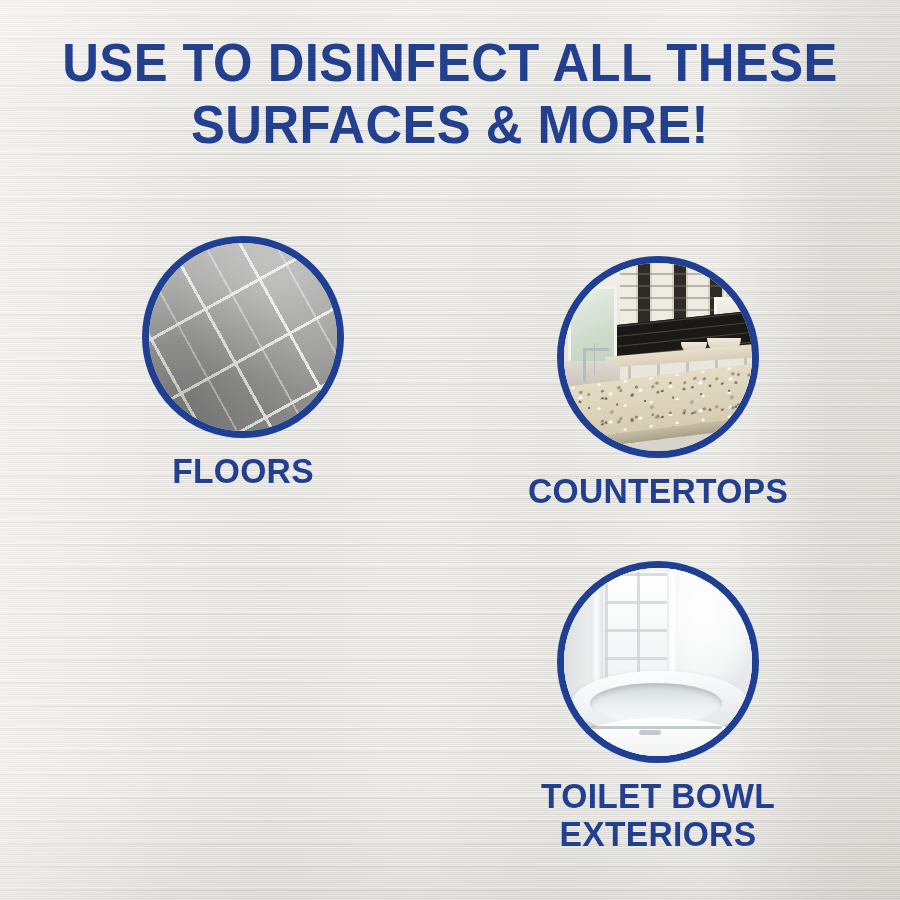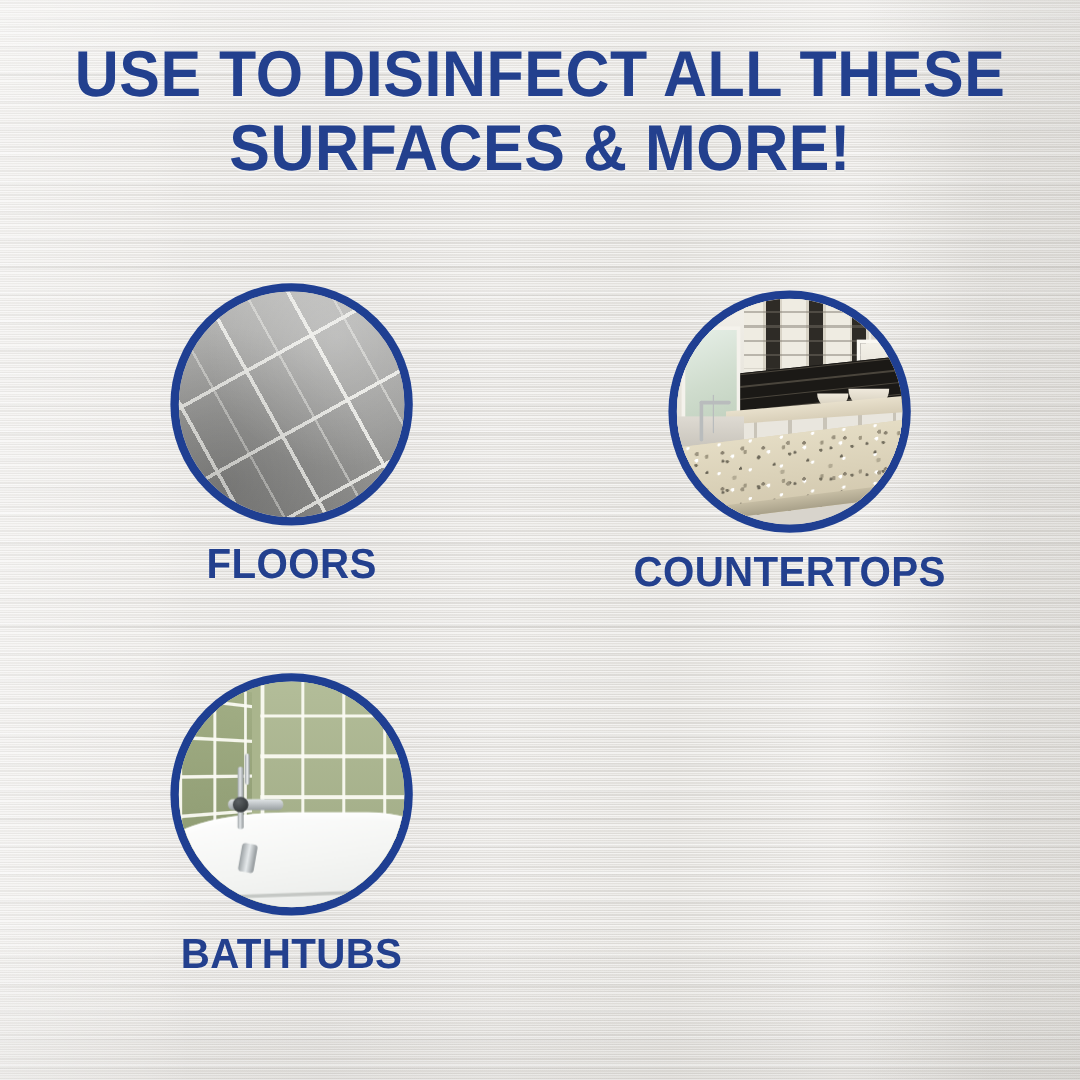--- a/index.html
+++ b/index.html
@@ -88,21 +88,21 @@
   .headline .hl-line { display: block; white-space: nowrap; }
   .headline .hl-line.l2 { margin-top: 6px; }
 
   
   .cell {
     position: absolute;
     width: 300px;
     text-align: center;
   }
   .cell.c1 { left: 93px;  top: 236px; }
-  .cell.c2 { left: 508px; top: 242px; }
+  .cell.c2 { left: 508px; top: 256px; }
   .cell.c3 { left: 93px;  top: 561px; }
   .cell.c4 { left: 508px; top: 561px; }
 
   .circle {
     position: relative;
     width: 202px;
     height: 202px;
     margin: 0 auto;
     border-radius: 50%;
     border: 7px solid #1f3f92;
@@ -453,31 +453,34 @@
         <div class="k-faucetArm"></div>
         <div class="k-faucet"></div>
         <div class="k-cooktop"></div>
         <div class="k-granite"></div>
         <div class="k-graniteEdge"></div>
       </div>
     </div>
     <div class="caption">COUNTERTOPS</div>
   </div>
 
-  <div class="cell c3">
+
+  <div class="cell c4">
     <div class="circle">
-      <div class="photo bathtub">
-        <div class="bt-tileR"></div>
-        <div class="bt-tileL"></div>
-        <div class="bt-tub"></div>
-        <div class="bt-tubEdge"></div>
-        <div class="bt-riser"></div>
-        <div class="bt-faucet"></div>
-        <div class="bt-spout"></div>
-        <div class="bt-knob"></div>
-        <div class="bt-hand"></div>
+      <div class="photo toilet">
+        <div class="tl-bg"></div>
+        <div class="tl-wallL"></div>
+        <div class="tl-winFrame"></div>
+        <div class="tl-postL"></div>
+        <div class="tl-postR"></div>
+        <div class="tl-glare"></div>
+        <div class="tl-seat"></div>
+        <div class="tl-innerRim"></div>
+        <div class="tl-base"></div>
+        <div class="tl-gap"></div>
+        <div class="tl-hinge"></div>
       </div>
     </div>
-    <div class="caption">BATHTUBS</div>
+    <div class="caption">TOILET BOWL
+EXTERIORS</div>
   </div>
 
-
 </div>
 
 </body></html>

